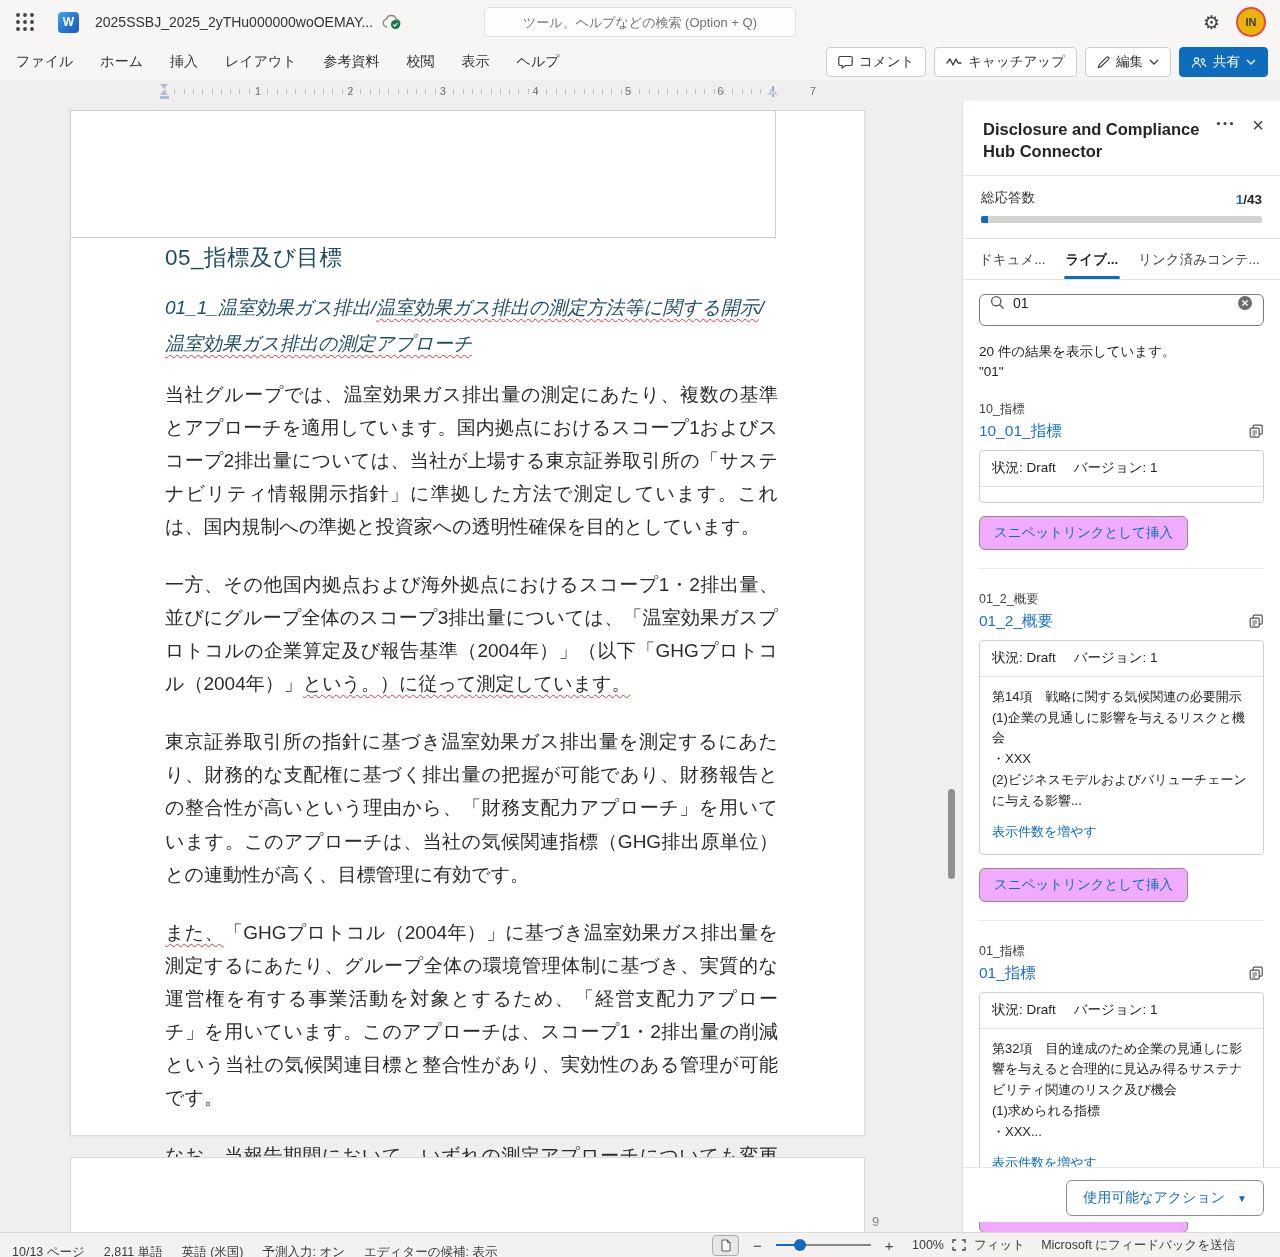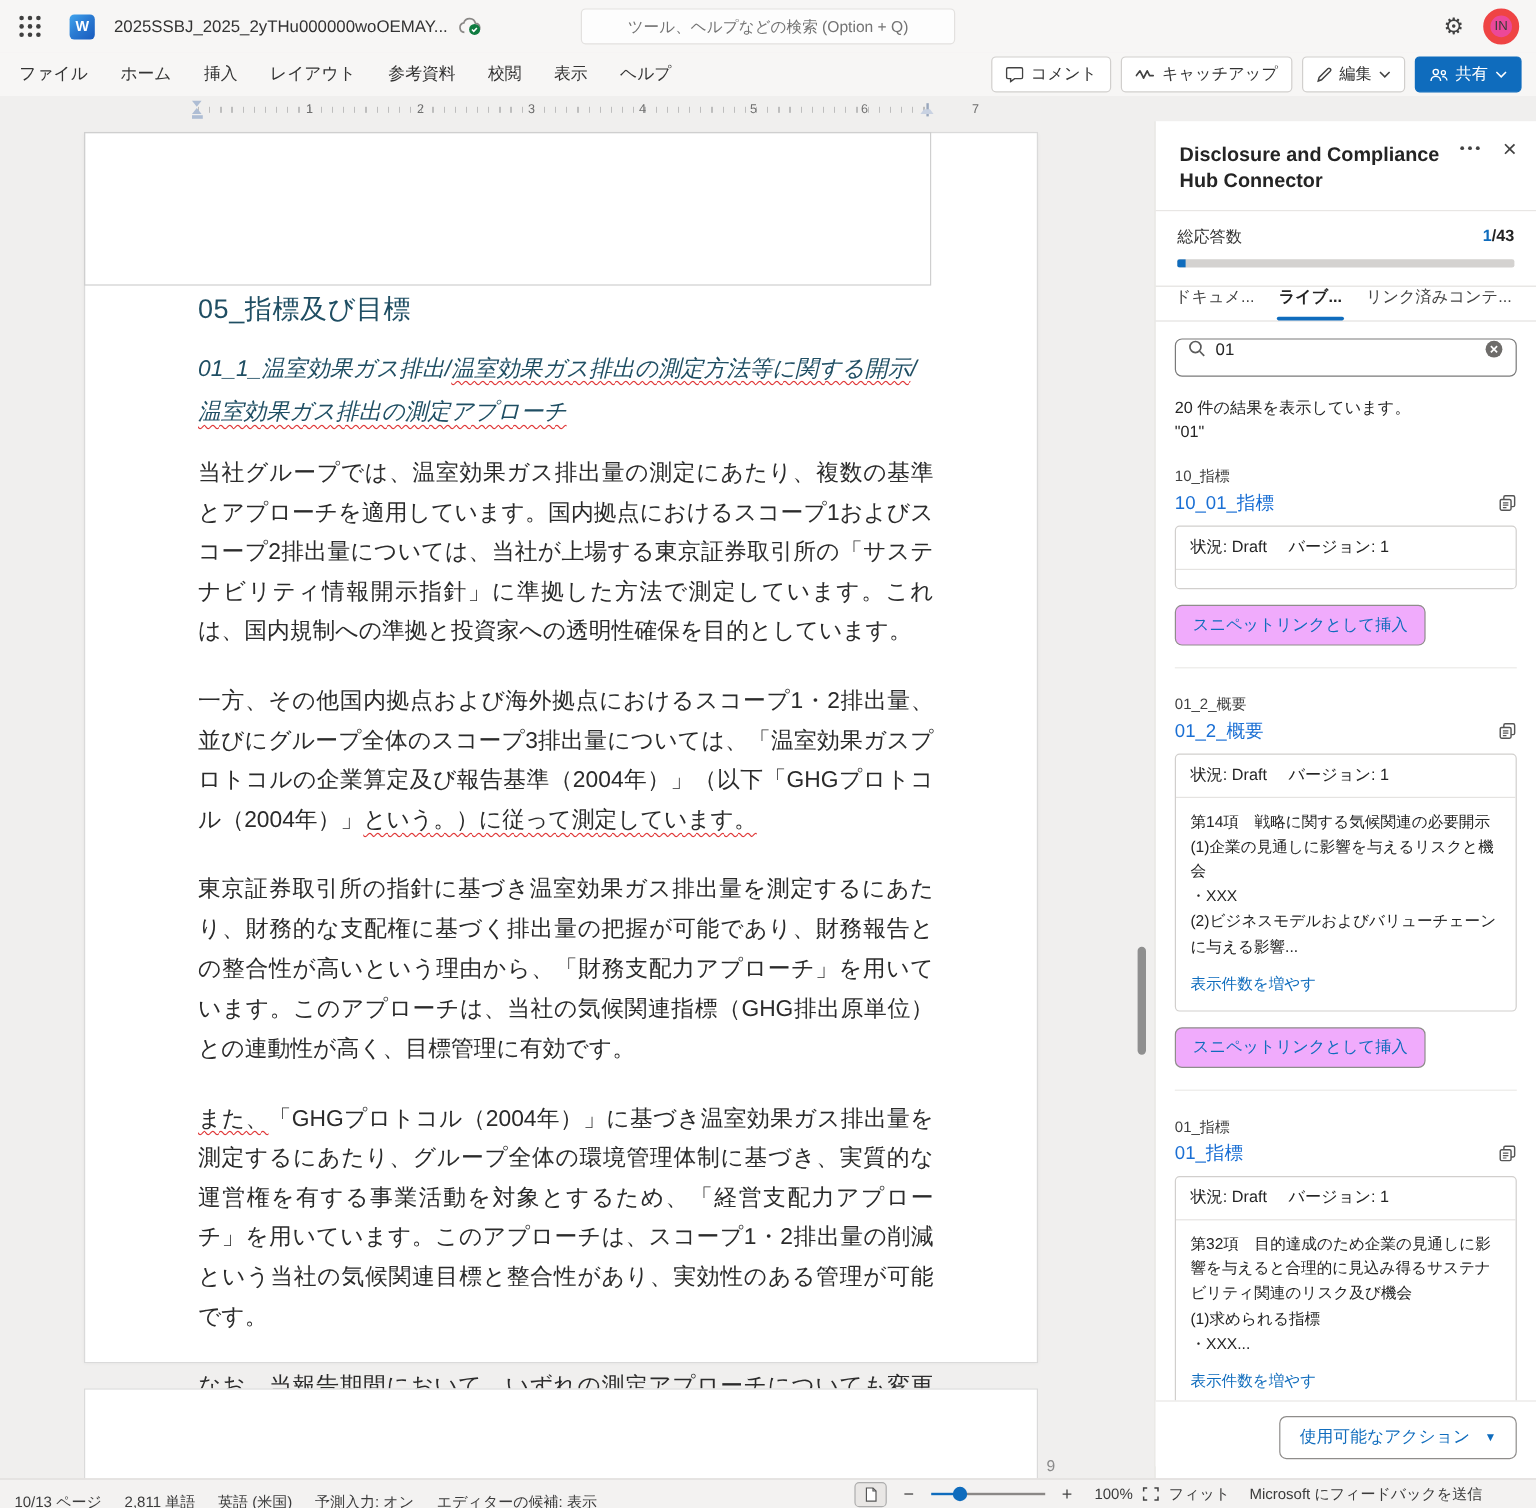--- a/index.html
+++ b/index.html
@@ -10,21 +10,21 @@
   
   .topbar { position:absolute; left:0; top:0; width:1280px; height:44px; background:#f7f6f5; display:flex; align-items:center; padding:0 14px; }
   .waffle { width:22px; height:22px; display:block; cursor:pointer; }
   .word-badge { width:21px; height:21px; border-radius:4px; margin-left:22px; background:linear-gradient(135deg,#41a5ee 0%,#2b7cd3 45%,#185abd 100%); color:#fff; font-weight:bold; font-size:12px; display:flex; align-items:center; justify-content:center; }
   .doc-title { margin-left:16px; font-size:14px; color:#333; white-space:nowrap; }
   .cloud { margin-left:9px; }
   .top-search { position:absolute; left:50%; top:7px; transform:translateX(-50%); width:312px; height:30px; background:#fdfdfd; border:1px solid #e3e1df; border-radius:4px; text-align:center; font-size:13px; color:#737373; }
   .top-search::placeholder { color:#737373; text-align:center; }
   .top-right { position:absolute; right:14px; top:0; height:44px; display:flex; align-items:center; gap:16px; }
   .gear { font-size:19px; color:#424242; cursor:pointer; line-height:1; }
-  .avatar { width:30px; height:30px; border-radius:50%; border:6px solid #ef4444; background:#ec4899; color:#3b3a39; font-size:11px; font-weight:normal; display:flex; align-items:center; justify-content:center; cursor:pointer; }
+  .avatar { width:30px; height:30px; border-radius:50%; border:2px solid #ef4444; background:#eab308; color:#3b3a39; font-size:11px; font-weight:bold; display:flex; align-items:center; justify-content:center; cursor:pointer; }
 
   
   .menubar { position:absolute; left:0; top:44px; width:1280px; height:36px; background:#f7f6f5; display:flex; align-items:center; padding:0 16px; }
   .menu-item { font-size:14px; color:#333; margin-right:27px; cursor:pointer; white-space:nowrap; }
   .menu-actions { position:absolute; right:12px; top:3px; display:flex; gap:8px; align-items:center; }
   .chip { height:30px; background:#fff; border:1px solid #d1cfcd; border-radius:4px; display:flex; align-items:center; gap:6px; padding:0 11px; font-size:13.5px; color:#333; cursor:pointer; white-space:nowrap; }
   .chip.primary { background:#0f6cbd; border-color:#0f6cbd; color:#fff; }
   .chev { width:10px; height:6px; }
 
   
@@ -54,27 +54,27 @@
   .doc-scrollbar { position:absolute; left:948px; top:688px; width:7px; height:90px; background:#8f8f8f; border-radius:4px; cursor:pointer; }
 
   
   .sidebar { position:absolute; left:962px; top:101px; width:318px; height:1131px; background:#fff; border-left:1px solid #e1dfdd; }
   .sb-header { position:relative; padding:18px 60px 12px 20px; }
   .sb-title { font-size:16.5px; font-weight:600; color:#242424; line-height:1.32; }
   .sb-more { position:absolute; right:46px; top:20px; cursor:pointer; }
   .sb-close { position:absolute; right:16px; top:14px; font-size:20px; color:#424242; cursor:pointer; line-height:1; }
   .sb-div { border-bottom:1px solid #e8e6e4; }
   .sb-summary { padding:13px 18px 15px; }
-  .sb-summary-row { display:flex; justify-content:space-between; align-items:flex-start; font-size:13.5px; color:#333; }
+  .sb-summary-row { display:flex; justify-content:space-between; align-items:flex-end; font-size:13.5px; color:#333; }
   .sb-count { font-weight:bold; color:#242424; }
   .sb-count .cur { color:#0f6cbd; }
   .progress-track { margin-top:9px; height:7px; background:#d4d2d0; border-radius:2px; overflow:hidden; }
   .progress-fill { height:7px; background:#0f6cbd; }
   .sb-tabs { display:flex; border-bottom:1px solid #e3e1df; border-top:1px solid #e3e1df; padding:0 6px; }
-  .sb-tab { padding:0 10px 10px; font-size:13.5px; color:#424242; cursor:pointer; white-space:nowrap; position:relative; }
+  .sb-tab { padding:12px 10px 10px; font-size:13.5px; color:#424242; cursor:pointer; white-space:nowrap; position:relative; }
   .sb-tab.active { font-weight:bold; color:#242424; }
   .sb-tab.active::after { content:""; position:absolute; left:8px; right:8px; bottom:0; height:3px; background:#0f6cbd; border-radius:2px; }
   .sb-search { margin:14px 16px 0; height:32px; border:1.3px solid #7a7a7a; border-radius:6px; display:flex; align-items:flex-start; padding:0 10px; gap:8px; }
   .sb-search input { border:none; outline:none; flex:1; font-size:14px; color:#242424; font-family:inherit; background:transparent; }
   .sb-clear { cursor:pointer; display:flex; }
   .sb-results { padding:16px 16px 0; }
   .results-count { font-size:13.5px; color:#242424; line-height:1.5; }
   .query-echo { font-size:13.5px; color:#242424; margin-top:2px; }
   .card { margin-top:22px; }
   .card-cat { font-size:12.5px; color:#404040; }

